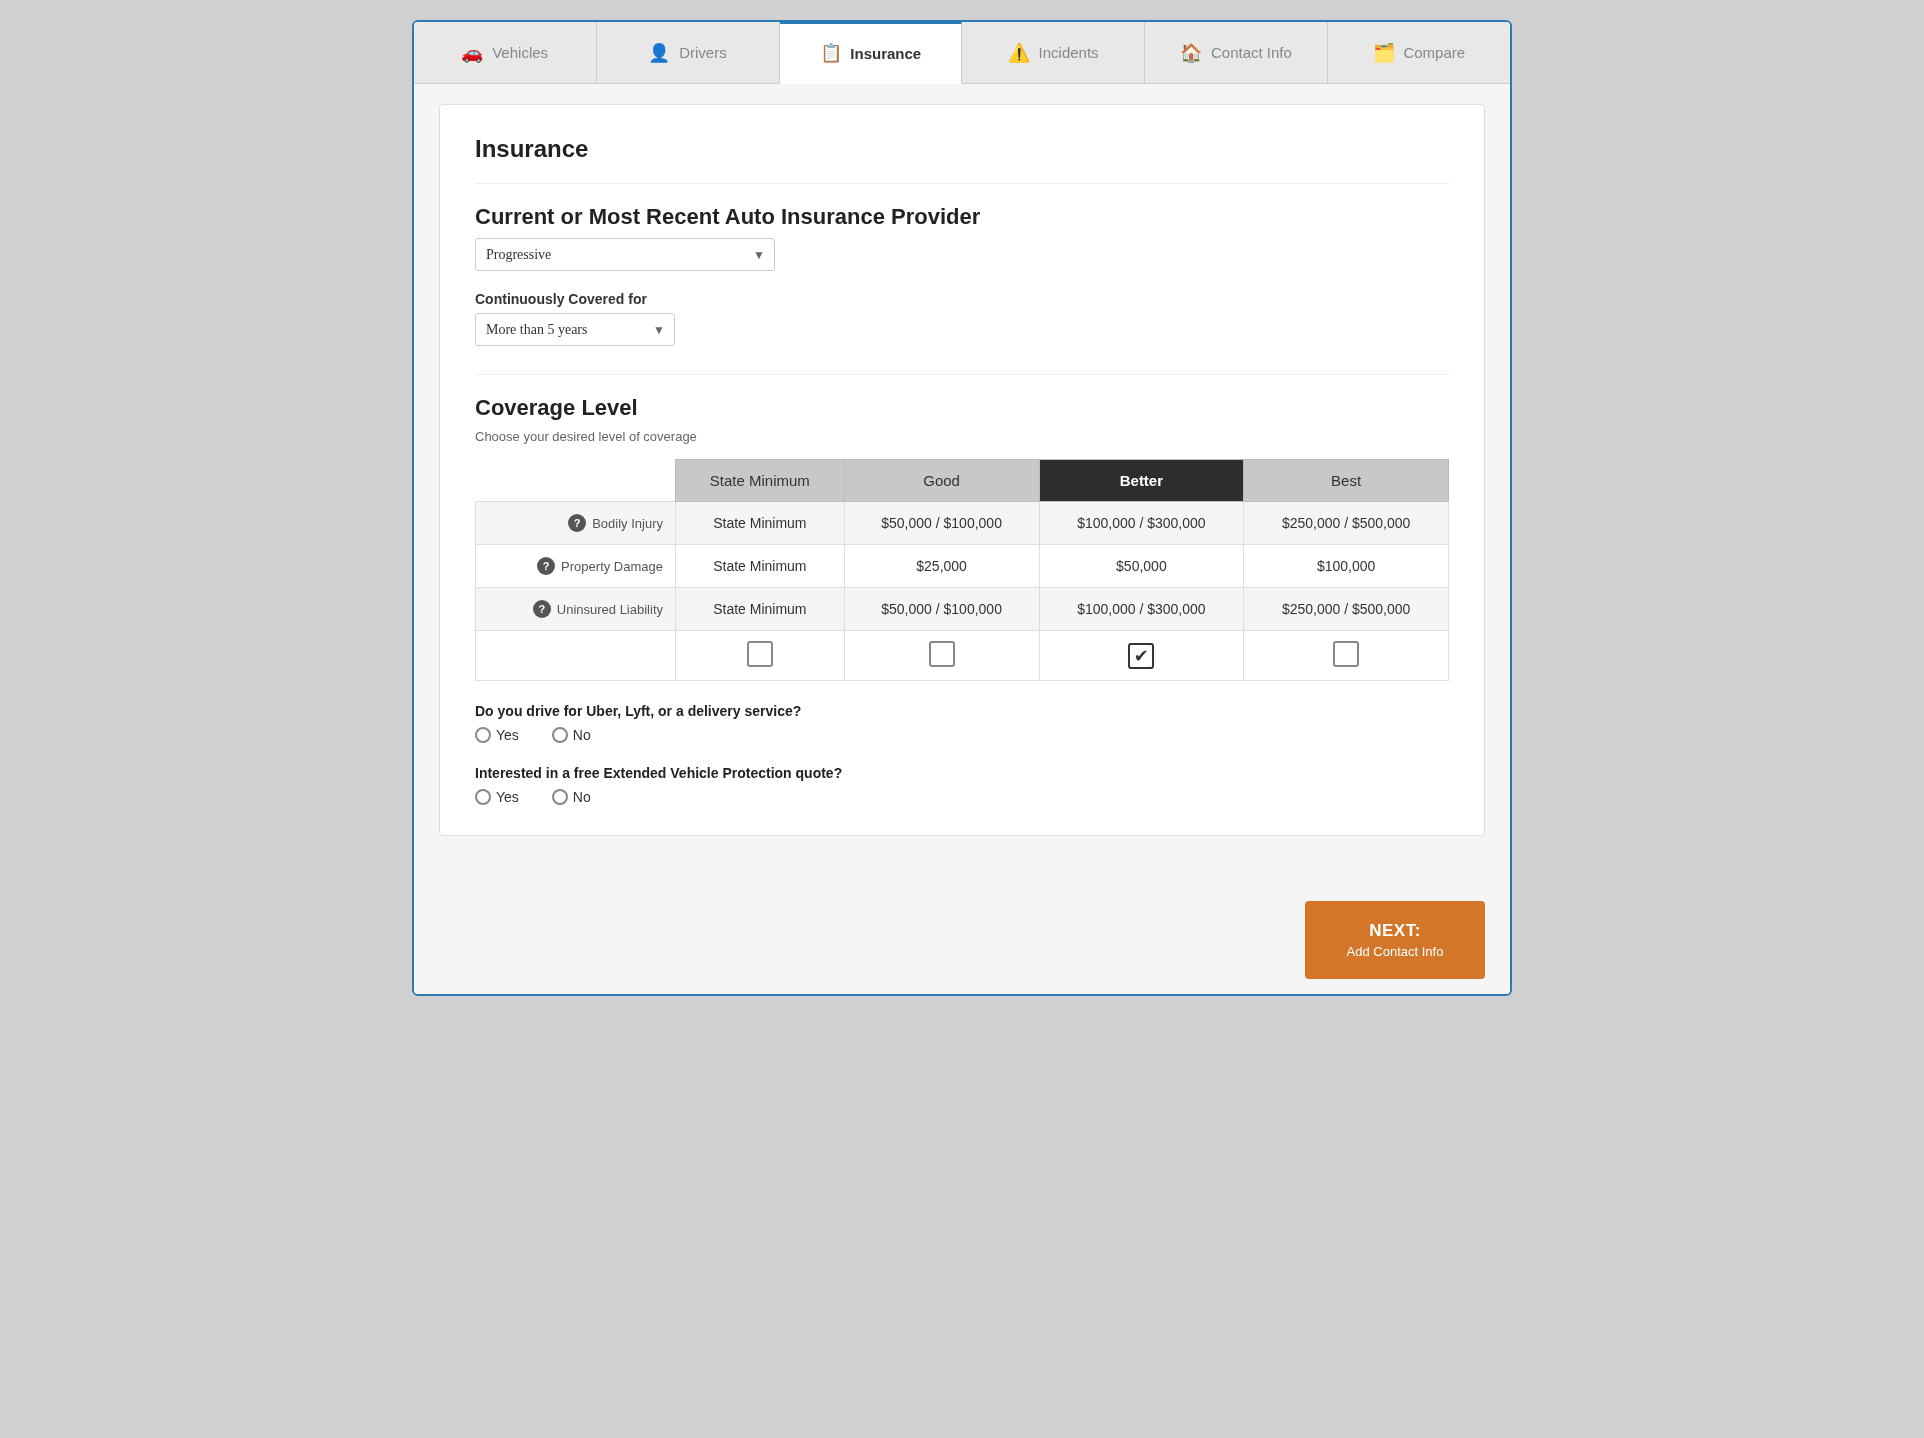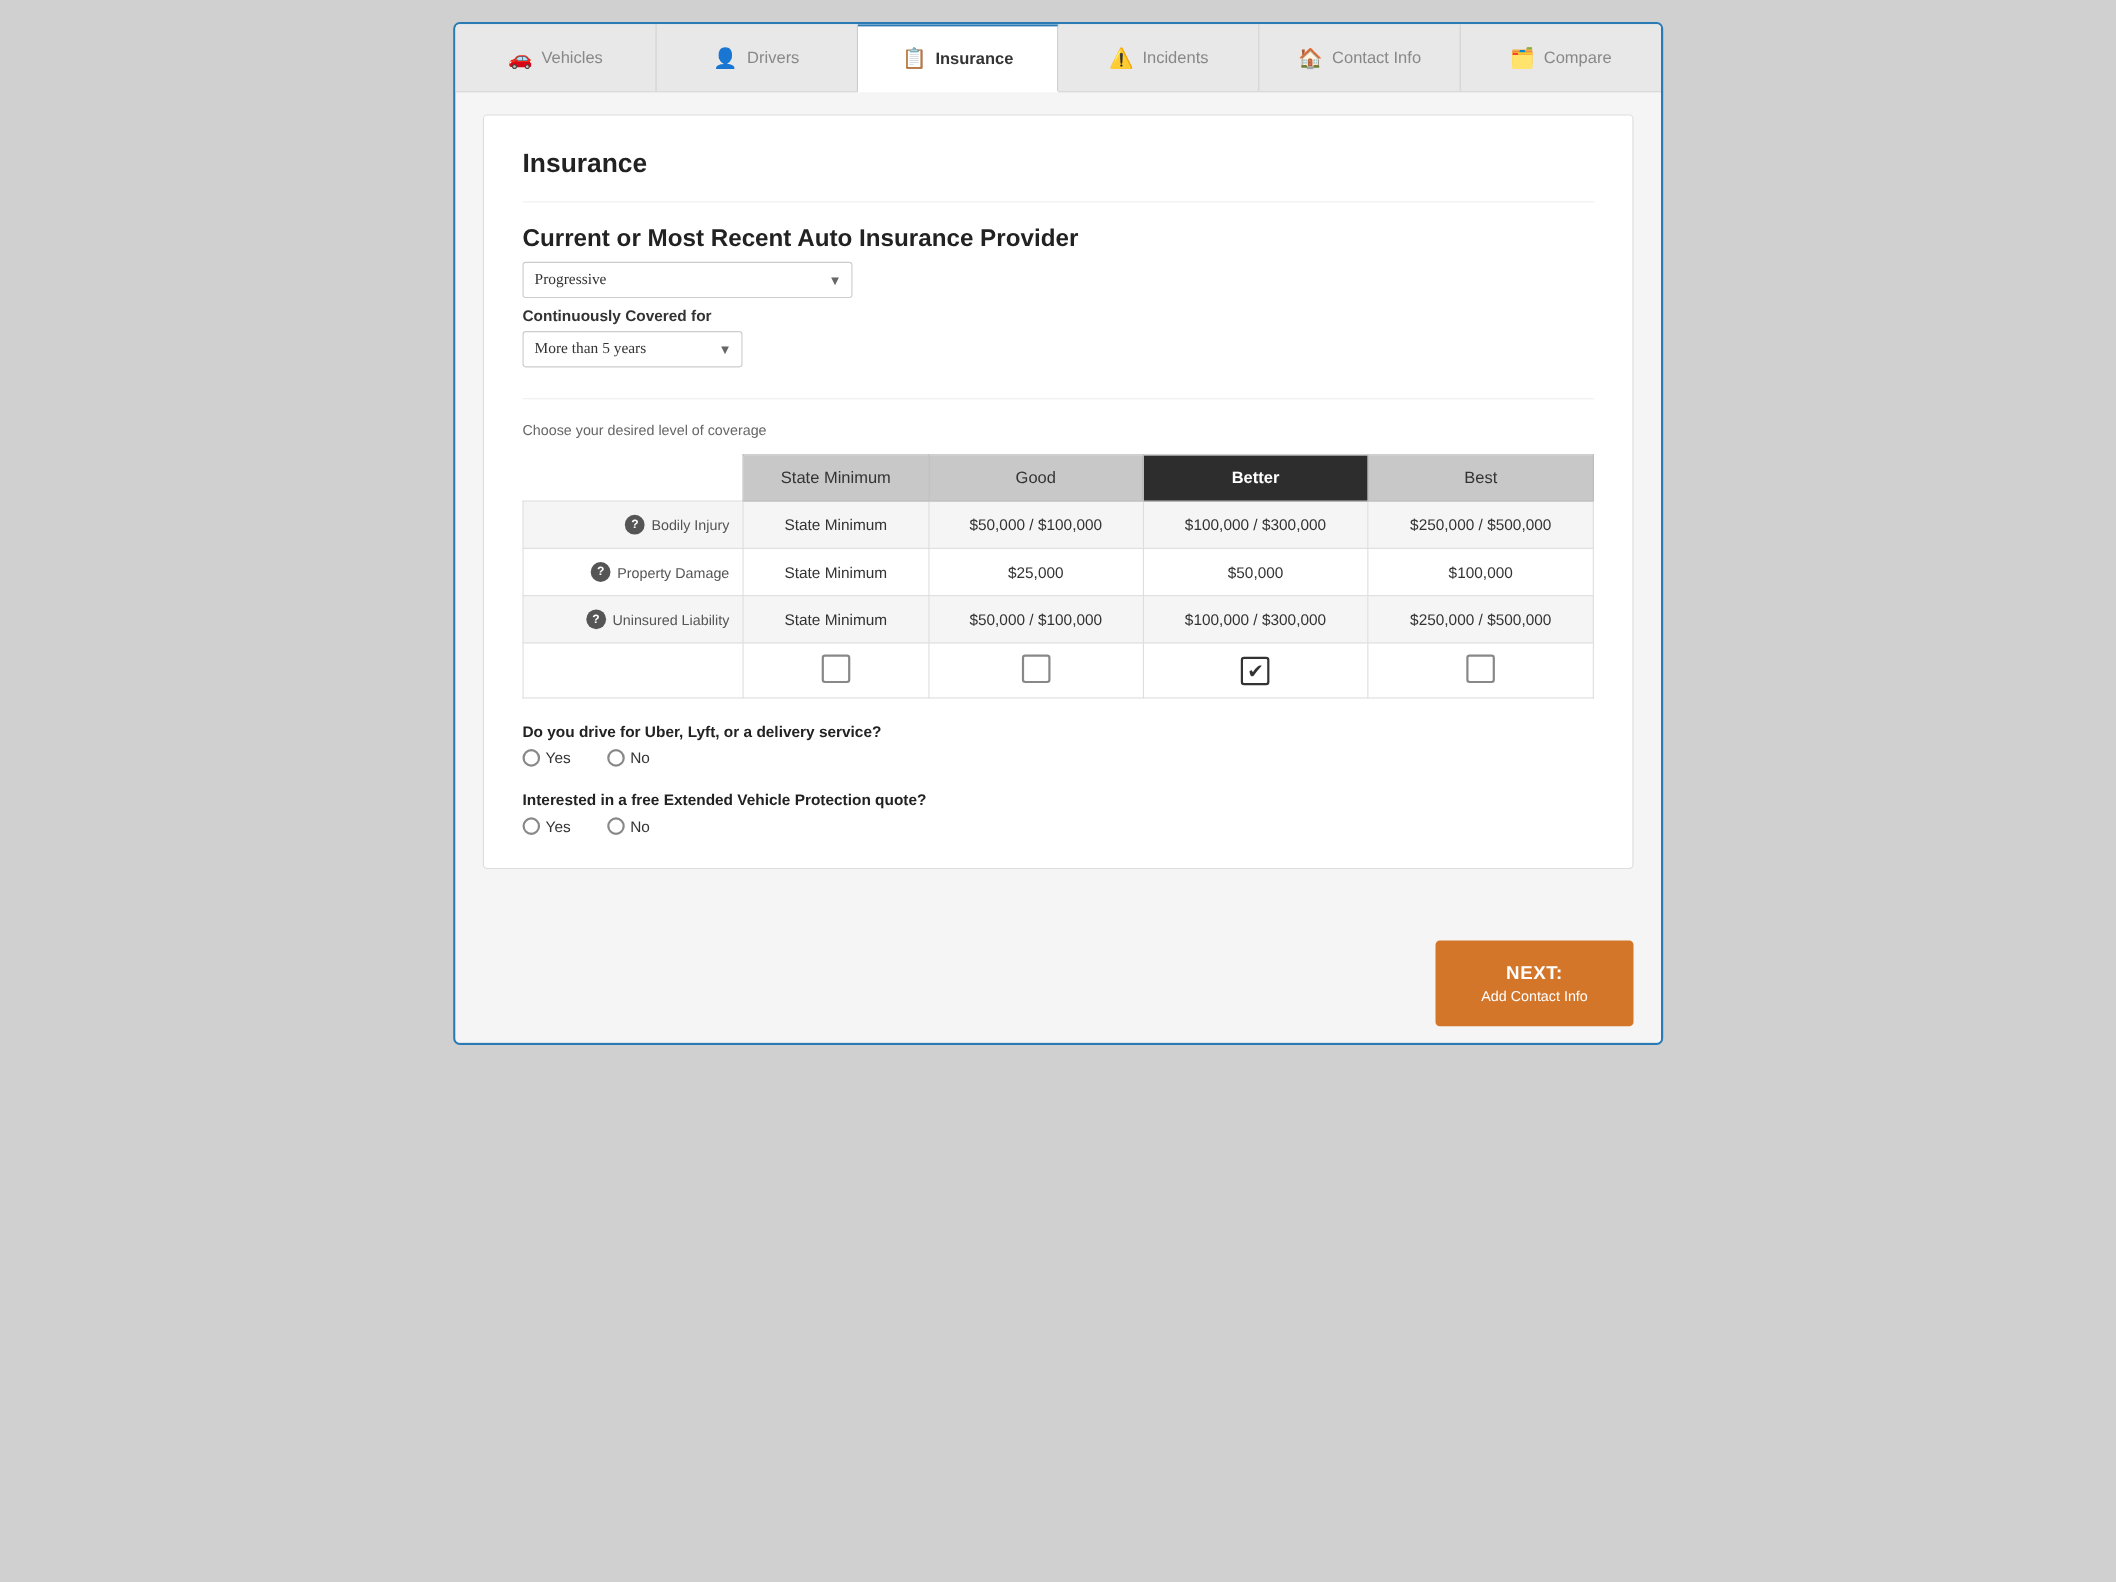--- a/index.html
+++ b/index.html
@@ -341,37 +341,38 @@
             <option>State Farm</option>
             <option>Geico</option>
             <option>Allstate</option>
             <option>USAA</option>
             <option>Other</option>
           </select>
           <span class="select-arrow">▼</span>
         </div>
       </div>
 
-      <div style="margin-top: 8px;">
+      <div style="margin-top: 20px;">
         <div class="field-label">Continuously Covered for</div>
         <div class="select-wrapper">
           <select class="coverage-select">
             <option>More than 5 years</option>
             <option>3-5 years</option>
             <option>1-3 years</option>
             <option>Less than 1 year</option>
             <option>Not currently insured</option>
           </select>
           <span class="select-arrow">▼</span>
         </div>
       </div>
 
       <hr class="section-divider" style="margin-top: 28px;">
 
       <div>
+        <div class="section-label">Coverage Level</div>
         <div class="section-sublabel">Choose your desired level of coverage</div>
 
         <table class="coverage-table">
           <thead>
             <tr>
               <th class="label-col" style="width:200px;"></th>
               <th>State Minimum</th>
               <th>Good</th>
               <th class="active-col">Better</th>
               <th>Best</th>

